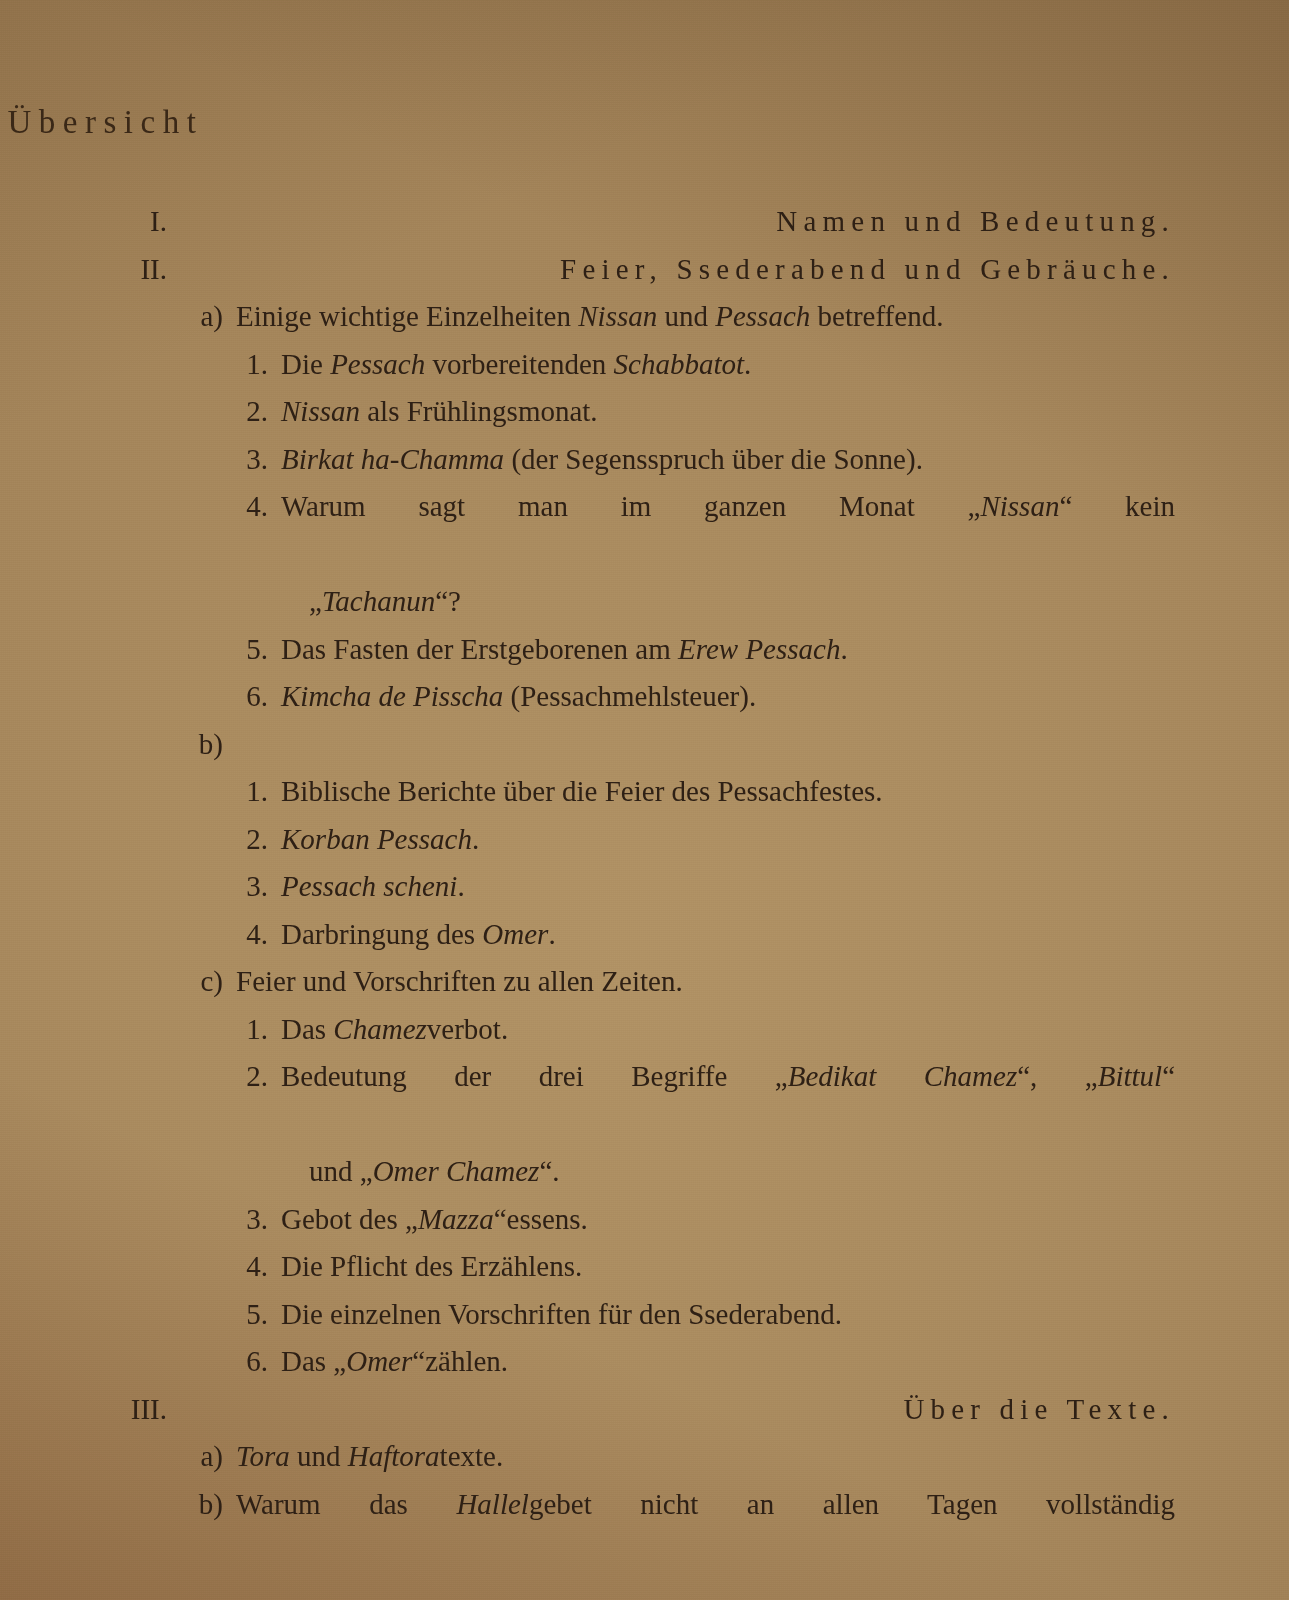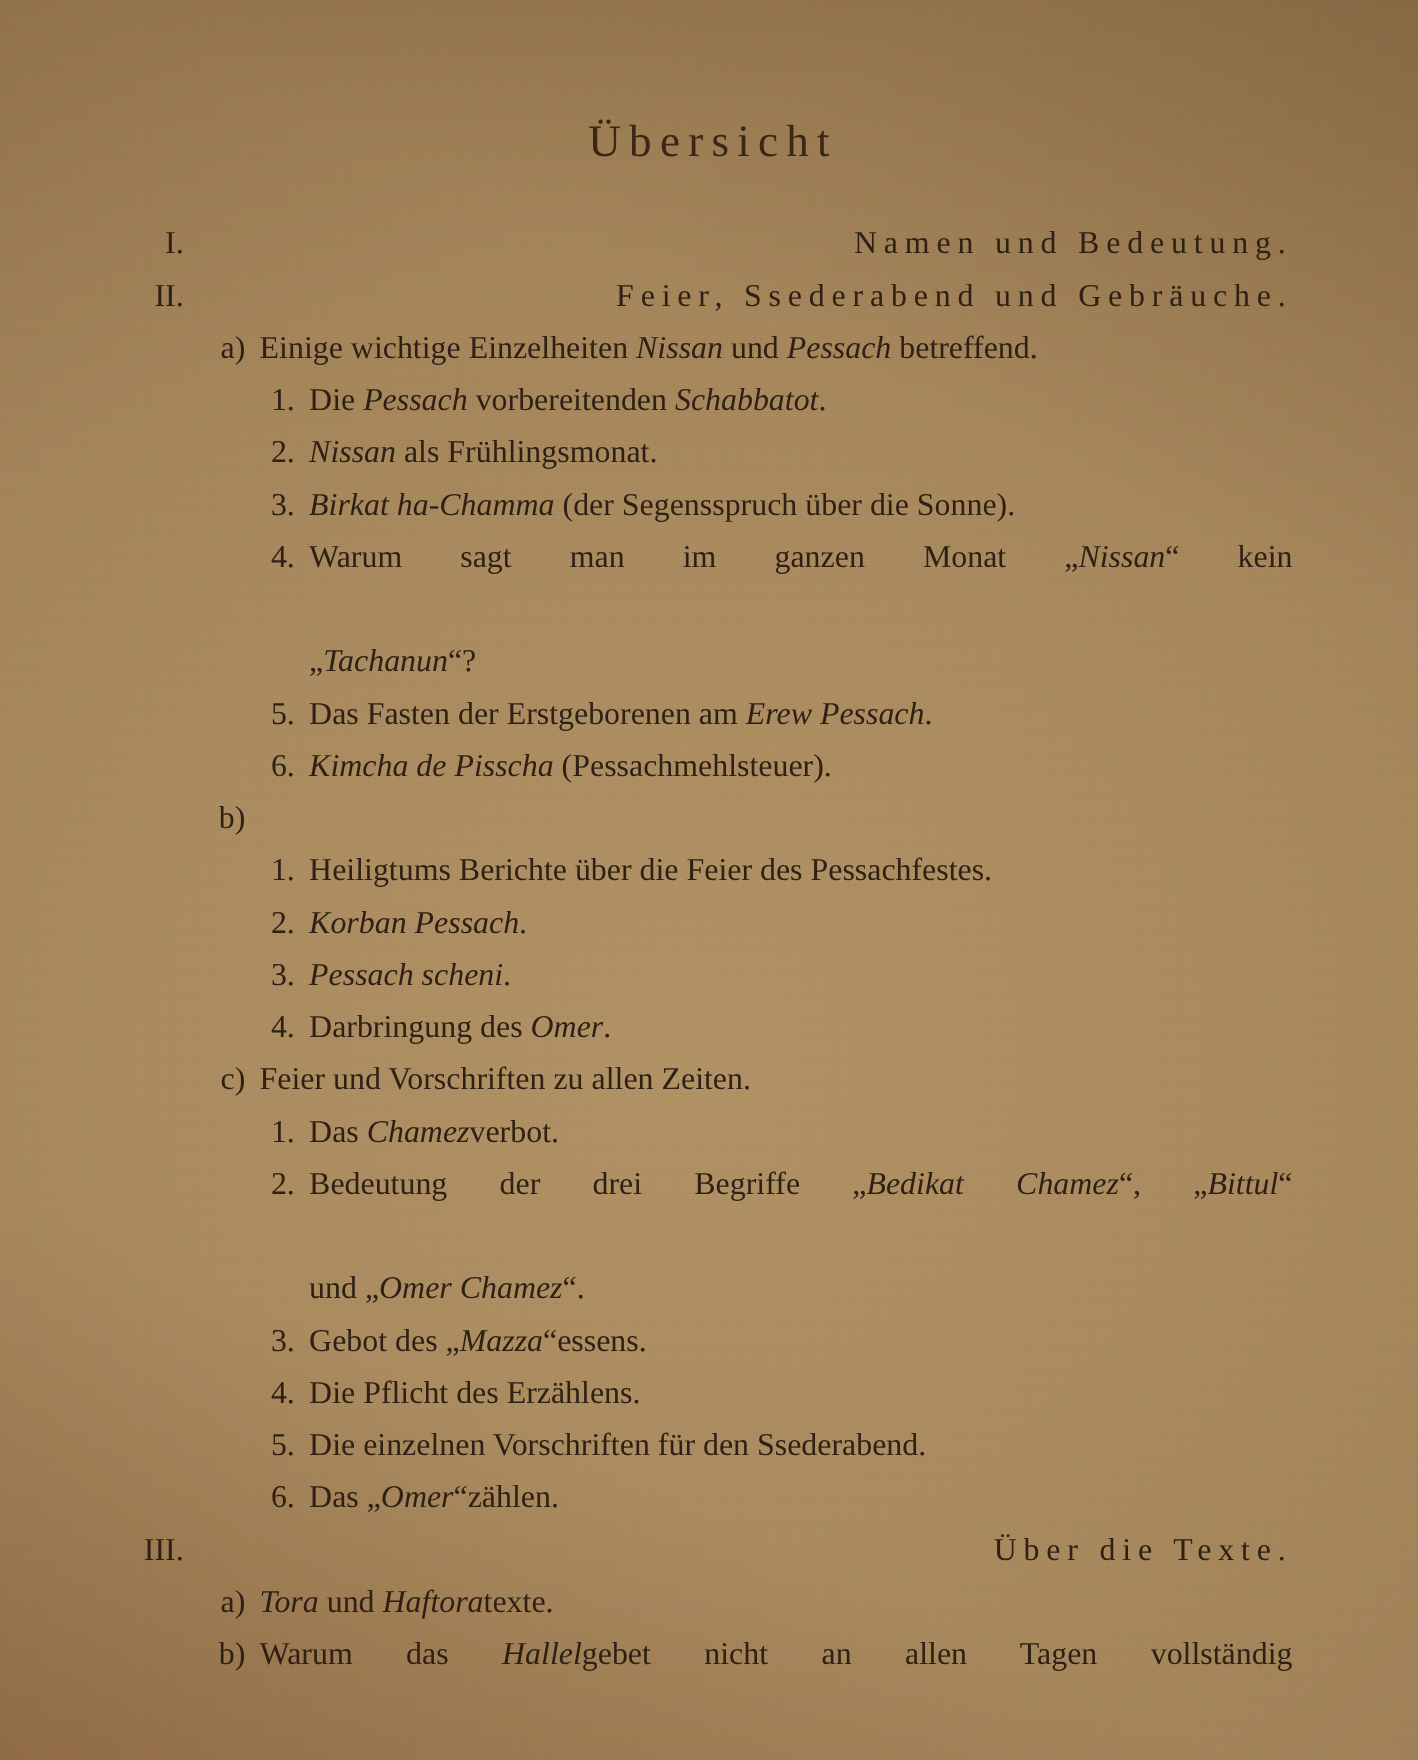--- a/index.html
+++ b/index.html
@@ -61,22 +61,22 @@
     width: 1289px;
     height: 1600px;
     padding: 0;
   }
 
   .doc-title {
     position: absolute;
     left: 0;
     top: 104px;
     width: 1289px;
-    text-align: center;
-    font-size: 41px;
+    text-align: left;
+    font-size: 33px;
     letter-spacing: 7.5px;
     text-indent: 7.5px;
     font-weight: 400;
     color: #3a2817;
   }
 
   .body-block {
     position: absolute;
     left: 105px;
     top: 198px;
@@ -112,21 +112,21 @@
 
   
   .lv-num              { }
   .lv-num .marker      { width: 163px; padding-right: 13px; }
 
   
   .just .txt {
     text-align: justify;
     text-align-last: left;
   }
-  .just .txt > .l2 { display: block; text-align: right; }
+  .just .txt > .l2 { display: block; text-align: right; margin-left: 28px; }
 
   
   .stretch {
     display: block;
     text-align: justify;
   }
   .stretch::after {
     content: "";
     display: inline-block;
     width: 100%;
@@ -188,21 +188,21 @@
         </div>
         <div class="row lv-num">
           <span class="marker">6.</span>
           <span class="txt"><i class="it">Kimcha de Pisscha</i> (Pessachmehlsteuer).</span>
         </div>
         <div class="row lv-alpha">
           <span class="marker">b)</span>
         </div>
         <div class="row lv-num">
           <span class="marker">1.</span>
-          <span class="txt">Heiligtums Berichte über die Feier des Pessachfestes.</span>
+          <span class="txt">Biblische Berichte über die Feier des Pessachfestes.</span>
         </div>
         <div class="row lv-num">
           <span class="marker">2.</span>
           <span class="txt"><i class="it">Korban Pessach</i>.</span>
         </div>
         <div class="row lv-num">
           <span class="marker">3.</span>
           <span class="txt"><i class="it">Pessach scheni</i>.</span>
         </div>
         <div class="row lv-num">

